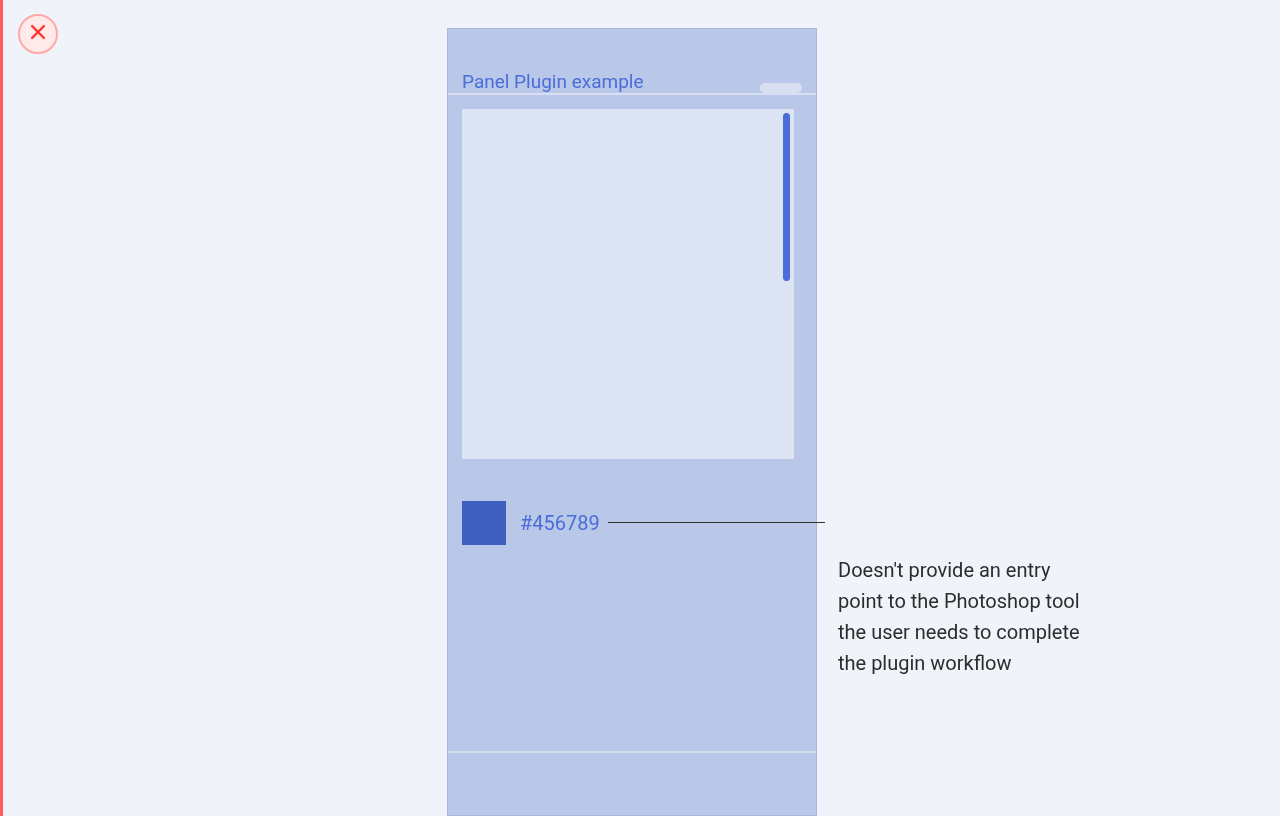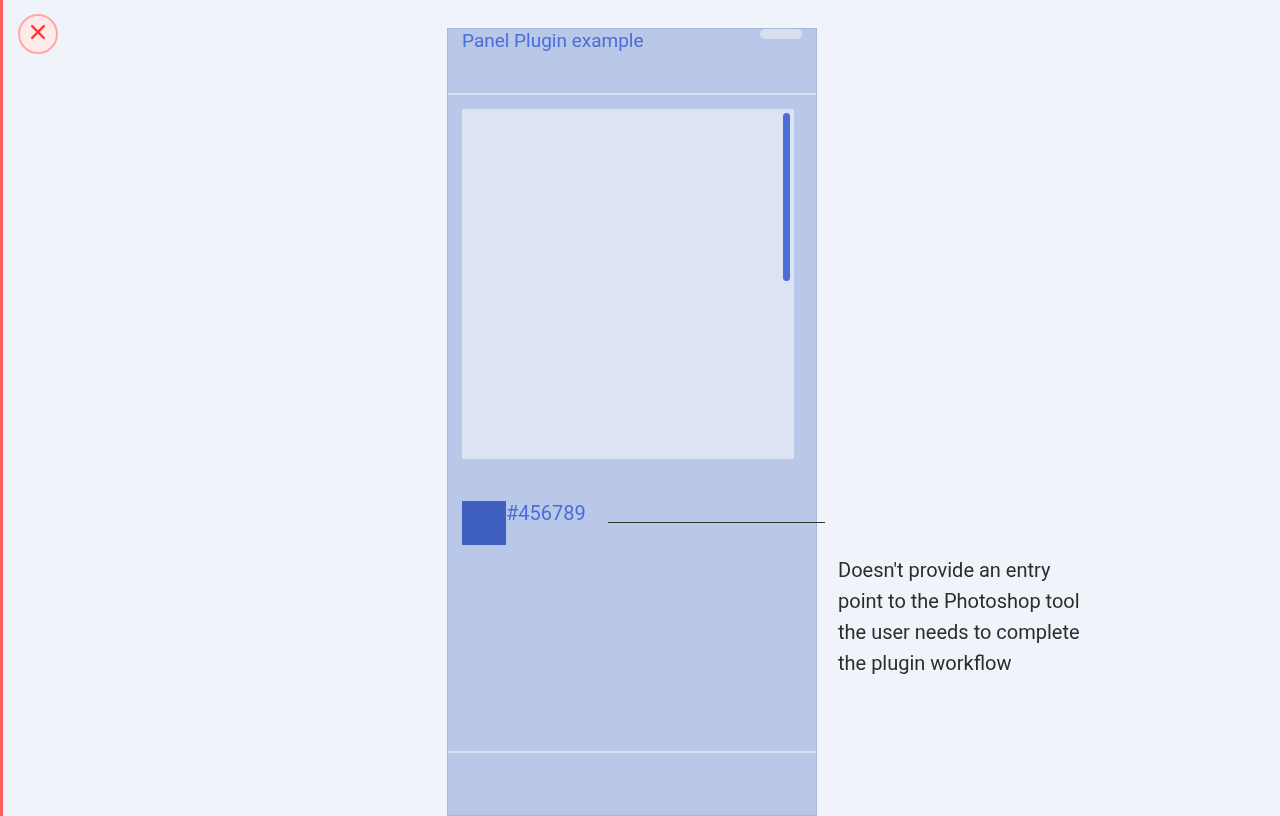--- a/index.html
+++ b/index.html
@@ -51,21 +51,21 @@
       top: 28px;
       width: 370px;
       height: 788px;
       background: #b9c8e8;
       border: 1px solid #a8b8dc;
     }
     
     .panel-header {
       height: 66px;
       display: flex;
-      align-items: flex-start;
+      align-items: flex-end;
       justify-content: space-between;
       padding: 0 14px;
       border-bottom: 2px solid #d8dff0;
     }
     
     .panel-title {
       color: #4a6dd8;
       font-size: 19px;
       font-weight: 400;
     }
@@ -95,22 +95,23 @@
       right: 4px;
       top: 4px;
       width: 7px;
       height: 168px;
       background: #4a6dd8;
       border-radius: 4px;
     }
     
     .color-row {
       display: flex;
-      align-items: flex-start;
+      align-items: center;
       margin-top: 42px;
+      gap: 14px;
     }
     
     .color-swatch {
       width: 44px;
       height: 44px;
       background: #4060c0;
     }
     
     .color-label {
       color: #4a6dd8;

